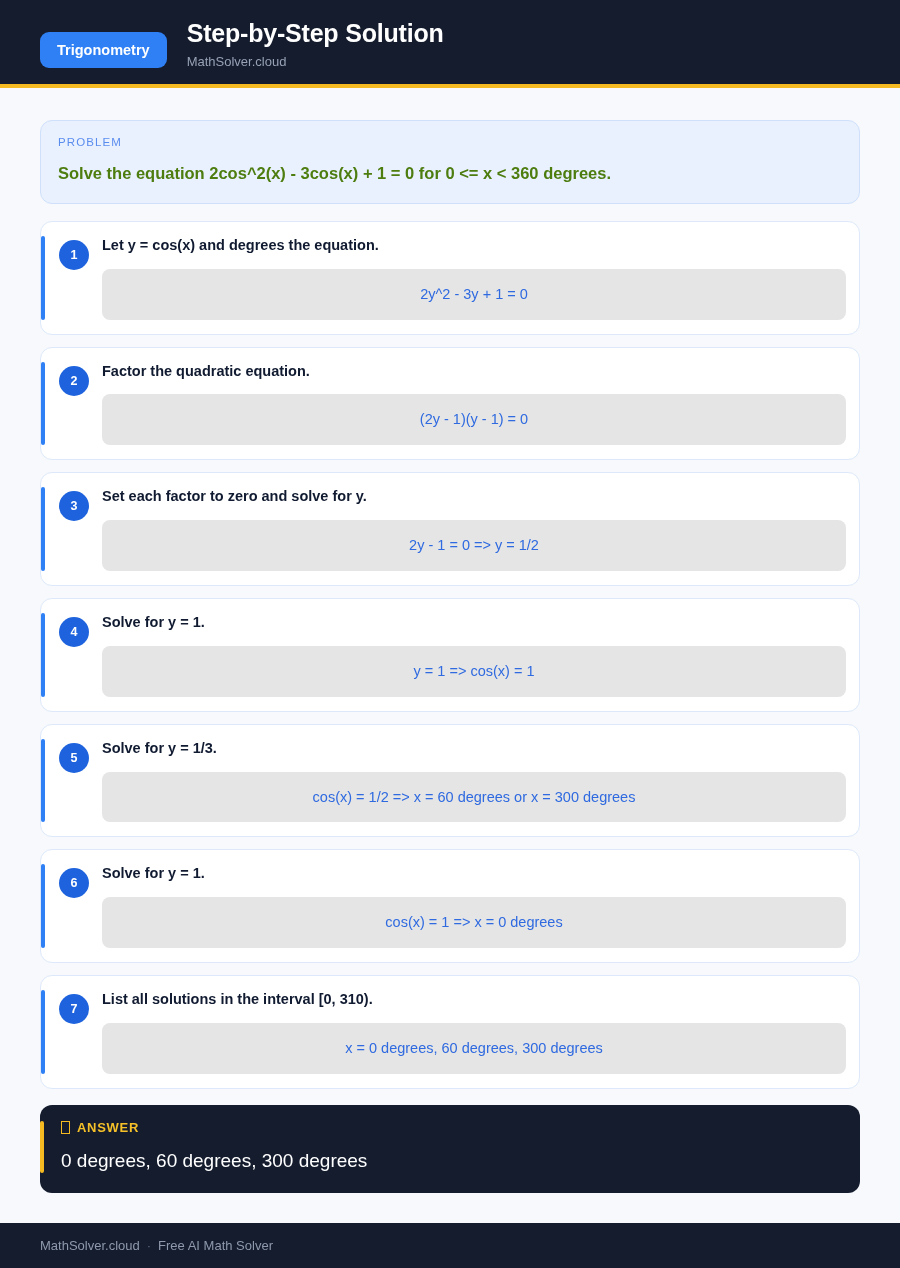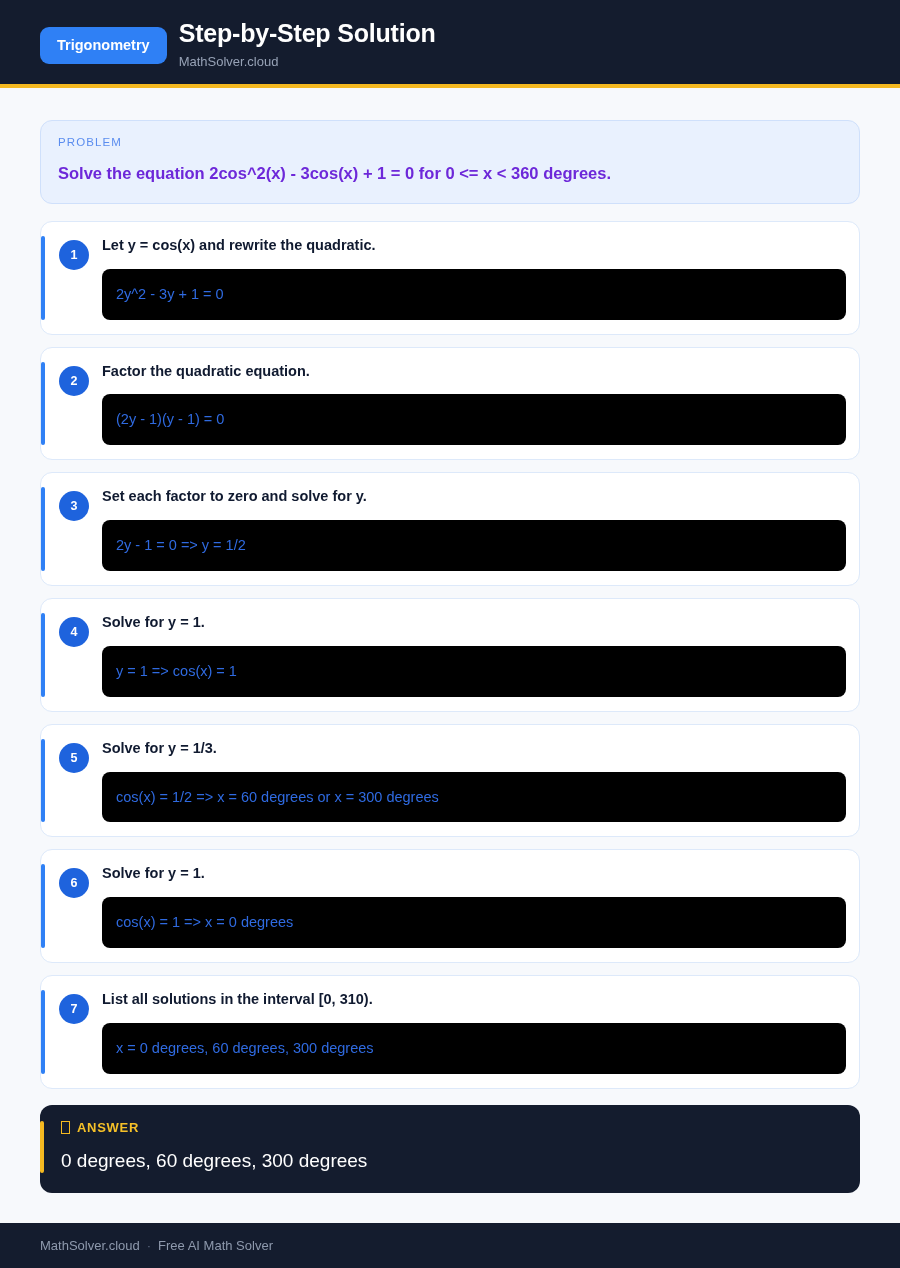--- a/index.html
+++ b/index.html
@@ -17,22 +17,22 @@
     display: flex;
     flex-direction: column;
   }
 
   
   .header {
     background: #141c2e;
     border-bottom: 4px solid #f5b921;
     padding: 14px 40px 16px 40px;
     display: flex;
-    align-items: center;
-    gap: 12px;
+    align-items: flex-end;
+    gap: 20px;
     flex: 0 0 auto;
   }
 
   .badge {
     background: #2f80f5;
     color: #ffffff;
     font-size: 14.5px;
     font-weight: bold;
     padding: 11px 17px;
     border-radius: 9px;
@@ -75,21 +75,21 @@
 
   .problem-label {
     color: #5b8def;
     font-size: 11.5px;
     letter-spacing: 1.1px;
     line-height: 1;
     margin-bottom: 14px;
   }
 
   .problem-text {
-    color: #6d28d9;
+    color: #4d7c0f;
     font-size: 16.5px;
     font-weight: bold;
     line-height: 1.3;
   }
 
   
   .steps { display: flex; flex-direction: column; gap: 12px; }
 
   .step-card {
     background: #ffffff;
@@ -137,26 +137,27 @@
 
   .step-title {
     font-size: 14.5px;
     font-weight: bold;
     color: #101a30;
     line-height: 1.3;
     margin-bottom: 14px;
   }
 
   .step-formula {
-    background: #000000;
+    background: #e5e5e5;
     border-radius: 8px;
     padding: 16px 14px;
     color: #2f6ae0;
     font-size: 14.5px;
     line-height: 1.3;
+    text-align: center;
   }
 
   
   .answer-card {
     background: #141c2e;
     border-radius: 12px;
     margin-top: 16px;
     margin-bottom: 28px;
     padding: 16px 18px 20px 0;
     display: flex;
@@ -242,21 +243,21 @@
     <div class="problem-text">Solve the equation 2cos^2(x) - 3cos(x) + 1 = 0 for 0 &lt;= x &lt; 360 degrees.</div>
   </div>
 
   <div class="steps">
 
     <div class="step-card">
       <div class="step-accent"></div>
       <div class="step-body">
         <div class="step-num">1</div>
         <div class="step-content">
-          <div class="step-title">Let y = cos(x) and rewrite the quadratic.</div>
+          <div class="step-title">Let y = cos(x) and degrees the equation.</div>
           <div class="step-formula">2y^2 - 3y + 1 = 0</div>
         </div>
       </div>
     </div>
 
     <div class="step-card">
       <div class="step-accent"></div>
       <div class="step-body">
         <div class="step-num">2</div>
         <div class="step-content">

